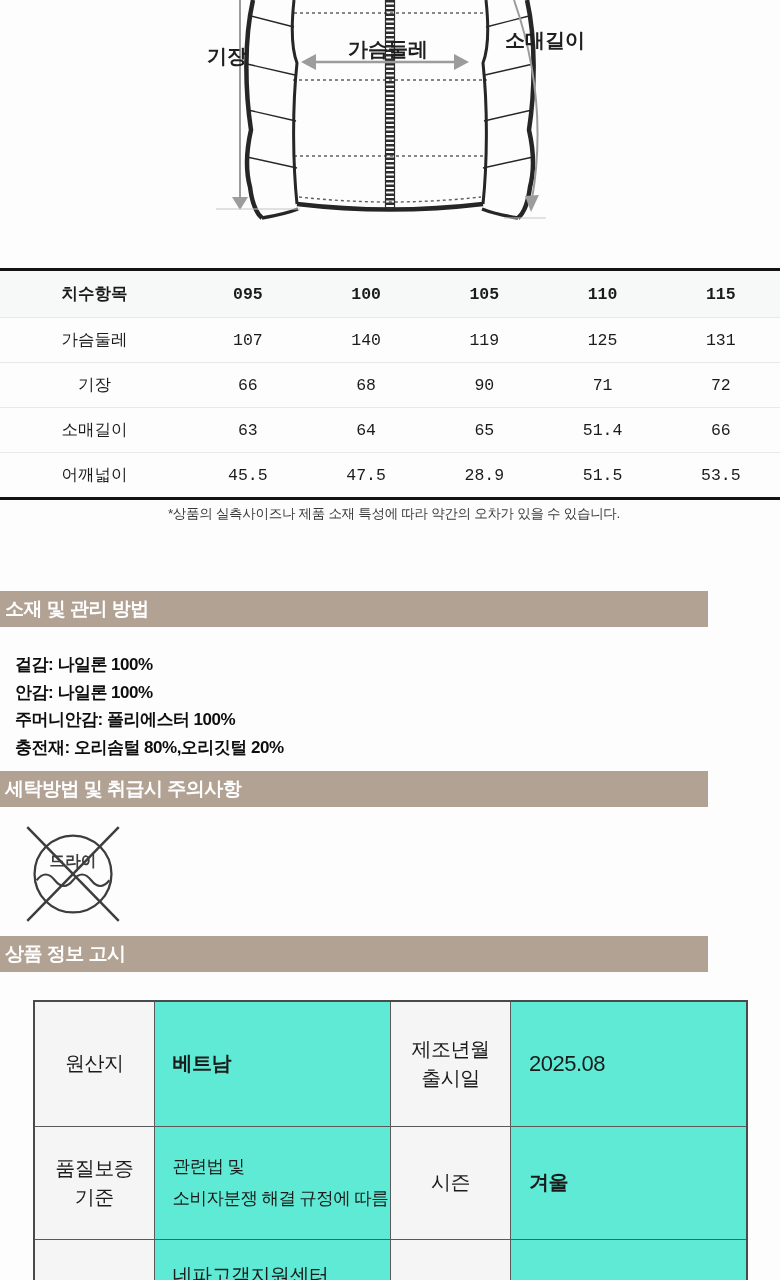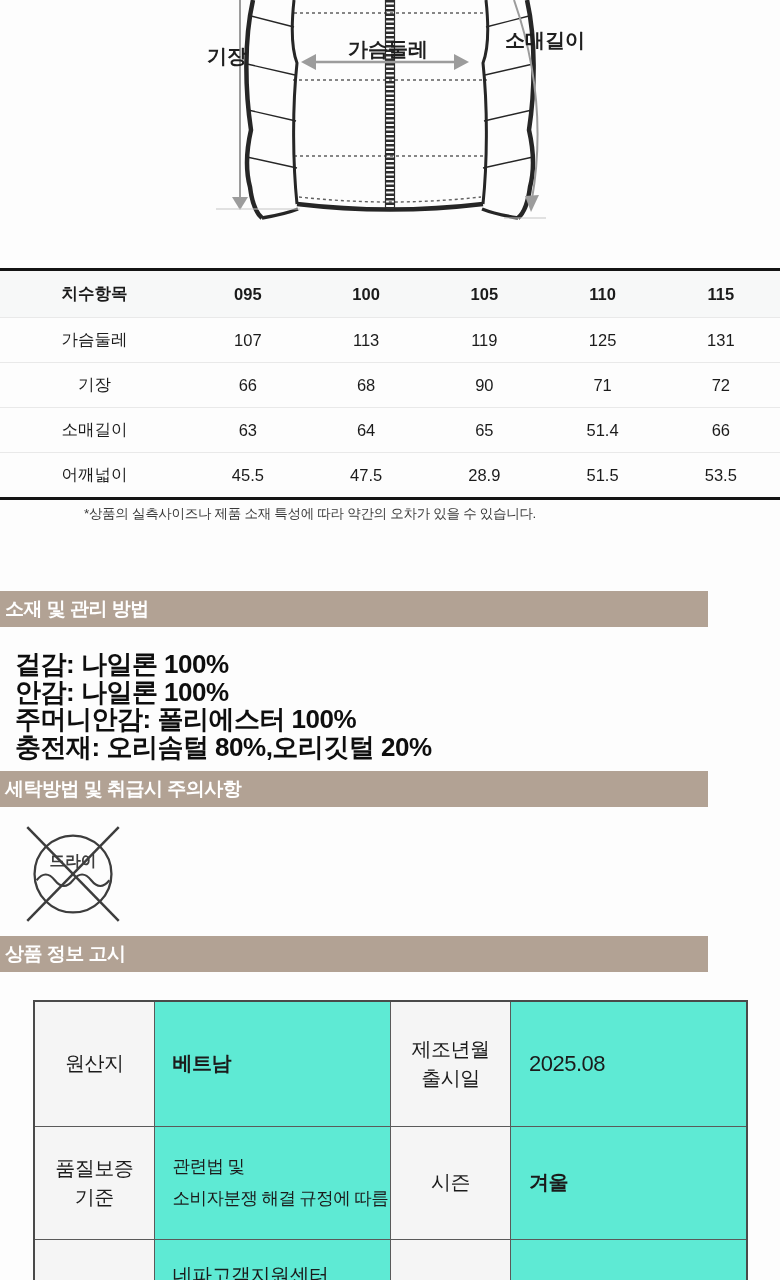--- a/index.html
+++ b/index.html
@@ -19,49 +19,49 @@
   
   .diagram { position: absolute; top: 0; left: 0; width: 780px; height: 232px; }
 
   
   .size-table {
     position: absolute; top: 268px; left: 0; width: 780px;
     border-top: 3px solid #141414;
     border-bottom: 3px solid #141414;
     background: transparent;
   }
-  .size-table .tr { display: flex; align-items: center; height: 45px; }
+  .size-table .tr { display: flex; align-items: center; height: 45px; font-family: Liberation Mono, monospace; }
   .size-table .tr.head { height: 46px; background: #f7f8f8; font-weight: 700; }
   .size-table .tr + .tr { border-top: 1px solid #e9e9e9; }
   .size-table .c0 { width: 24.2%; text-align: center; font-size: 16.5px; }
   .size-table .c  { width: 15.16%; text-align: center; font-size: 16.5px; }
   .size-table .tr:not(.head) .c { font-weight: 500; }
   .size-table .tr:not(.head) .c0 { font-weight: 400; }
 
   .size-note {
     position: absolute; top: 505px; left: 0; width: 620px;
-    text-align: center; font-size: 13.5px; color: #3a3a3a; font-weight: 500;
+    text-align: right; font-size: 13.5px; color: #3a3a3a; font-weight: 500;
     letter-spacing: -0.3px;
   }
 
   
   .section-bar {
     position: absolute; left: 0; width: 708px; height: 36px;
     background: #b2a294; color: #ffffff;
     font-size: 19px; font-weight: 700; line-height: 36px;
     padding-left: 5px; letter-spacing: -0.5px;
   }
   .bar-materials { top: 591px; }
   .bar-care { top: 771px; }
   .bar-info { top: 936px; }
 
   
   .materials {
     position: absolute; top: 651px; left: 15px;
-    font-size: 26px; font-weight: 700; line-height: 27.5px;
+    font-size: 17px; font-weight: 700; line-height: 27.5px;
     color: #0e0e0e; letter-spacing: -0.5px;
   }
 
   
   .care-icon { position: absolute; top: 821px; left: 21px; width: 104px; height: 106px; }
 
   
   .info-table-wrap { position: absolute; top: 1000px; left: 33px; width: 715px; }
   table.info {
     width: 100%; border-collapse: collapse; table-layout: fixed;
@@ -166,21 +166,21 @@
       <div class="c0">치수항목</div>
       <div class="c">095</div>
       <div class="c">100</div>
       <div class="c">105</div>
       <div class="c">110</div>
       <div class="c">115</div>
     </div>
     <div class="tr">
       <div class="c0">가슴둘레</div>
       <div class="c">107</div>
-      <div class="c">113</div>
+      <div class="c">140</div>
       <div class="c">119</div>
       <div class="c">125</div>
       <div class="c">131</div>
     </div>
     <div class="tr">
       <div class="c0">기장</div>
       <div class="c">66</div>
       <div class="c">68</div>
       <div class="c">90</div>
       <div class="c">71</div>

